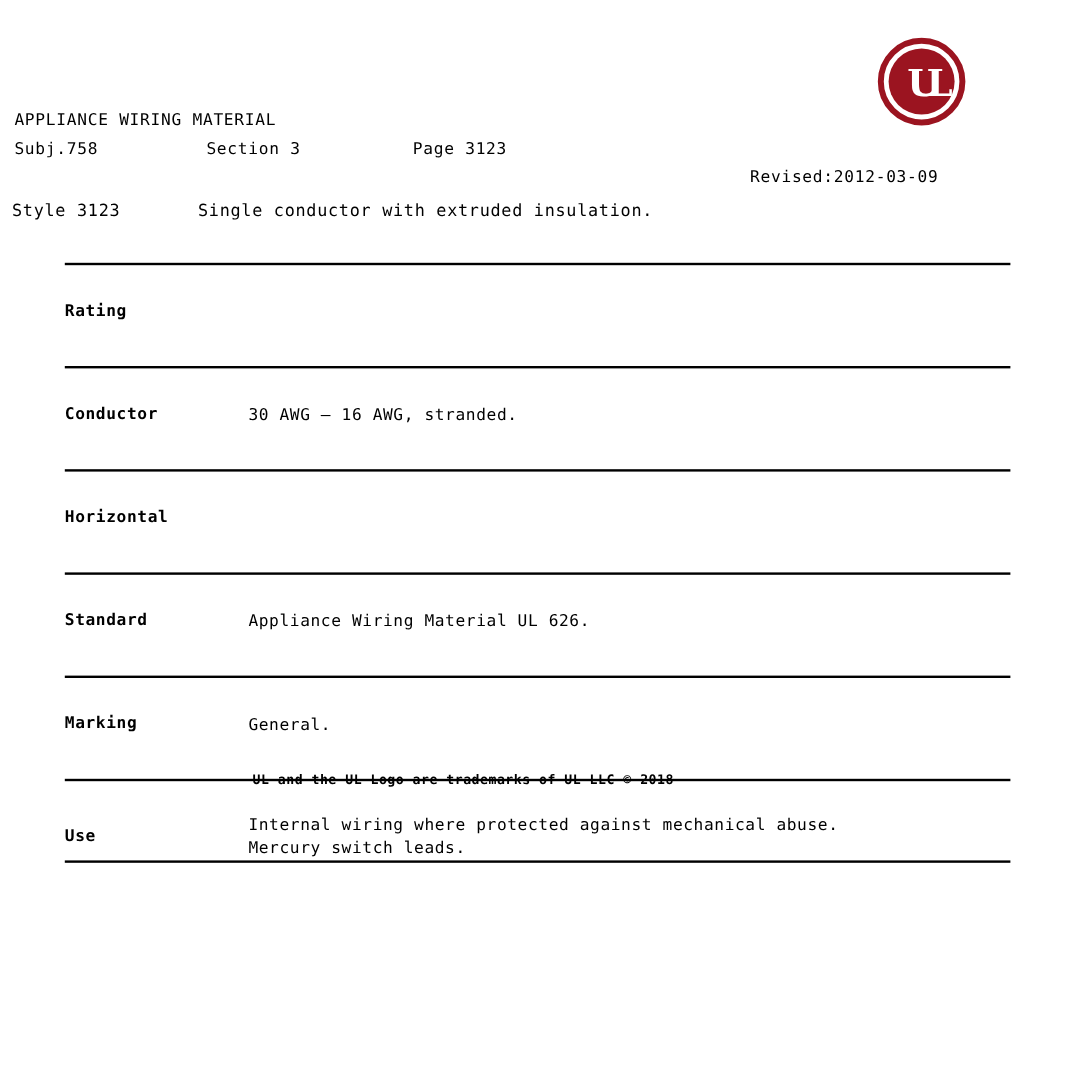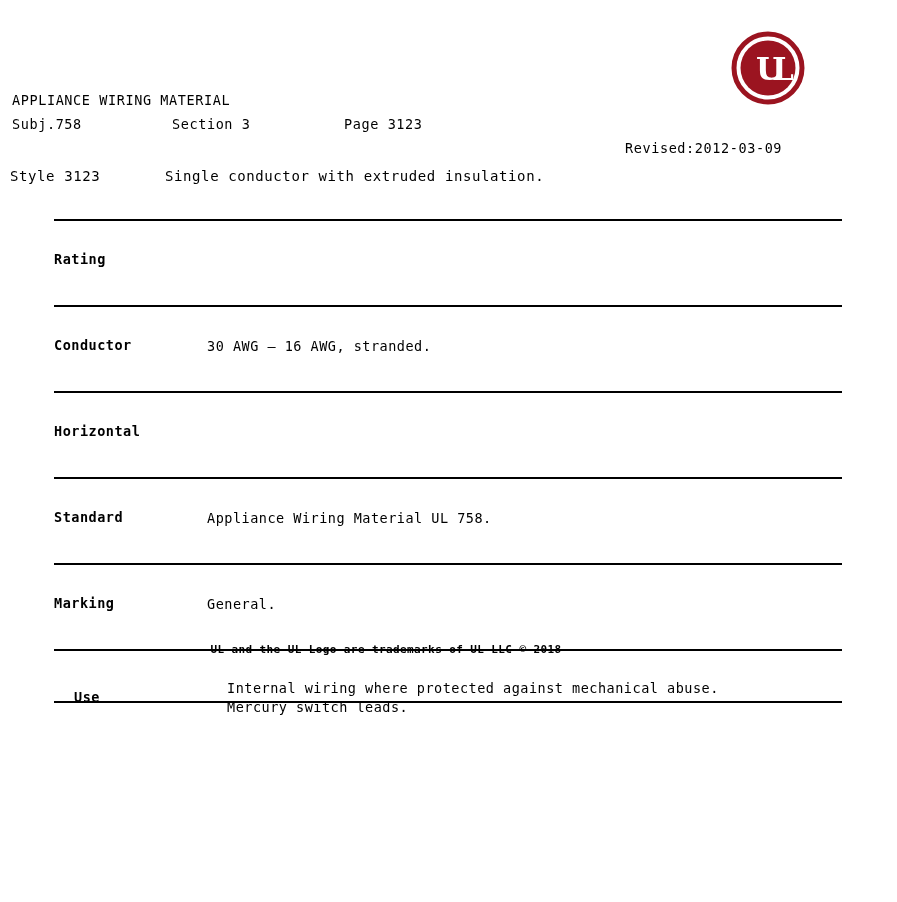--- a/index.html
+++ b/index.html
@@ -111,21 +111,21 @@
     left: 153px;
     font-size: 13.5px;
     letter-spacing: 0.5px;
     white-space: pre;
     line-height: 19px;
   }
   .r-h66 { height: 84px; }
   .r-h66 .rlabel { top: 30px; }
   .r-h66 .rvalue { top: 30px; }
 
-  .r-use { height: 50px; margin-left: 20px; }
+  .r-use { height: 66px; }
   .r-use .rlabel { top: 38px; }
   .r-use .rvalue { top: 28px; }
 
   
   .footer {
     position: absolute;
     left: 0;
     top: 643px;
     width: 772px;
     text-align: center;
@@ -181,21 +181,21 @@
     </div>
     <div class="rule"></div>
 
     <div class="row r-h66">
       <span class="rlabel">Horizontal</span>
     </div>
     <div class="rule"></div>
 
     <div class="row r-h66">
       <span class="rlabel">Standard</span>
-      <span class="rvalue">Appliance Wiring Material UL 758.</span>
+      <span class="rvalue">Appliance Wiring Material UL 626.</span>
     </div>
     <div class="rule"></div>
 
     <div class="row r-h66">
       <span class="rlabel">Marking</span>
       <span class="rvalue">General.</span>
     </div>
     <div class="rule"></div>
 
     <div class="row r-use">

